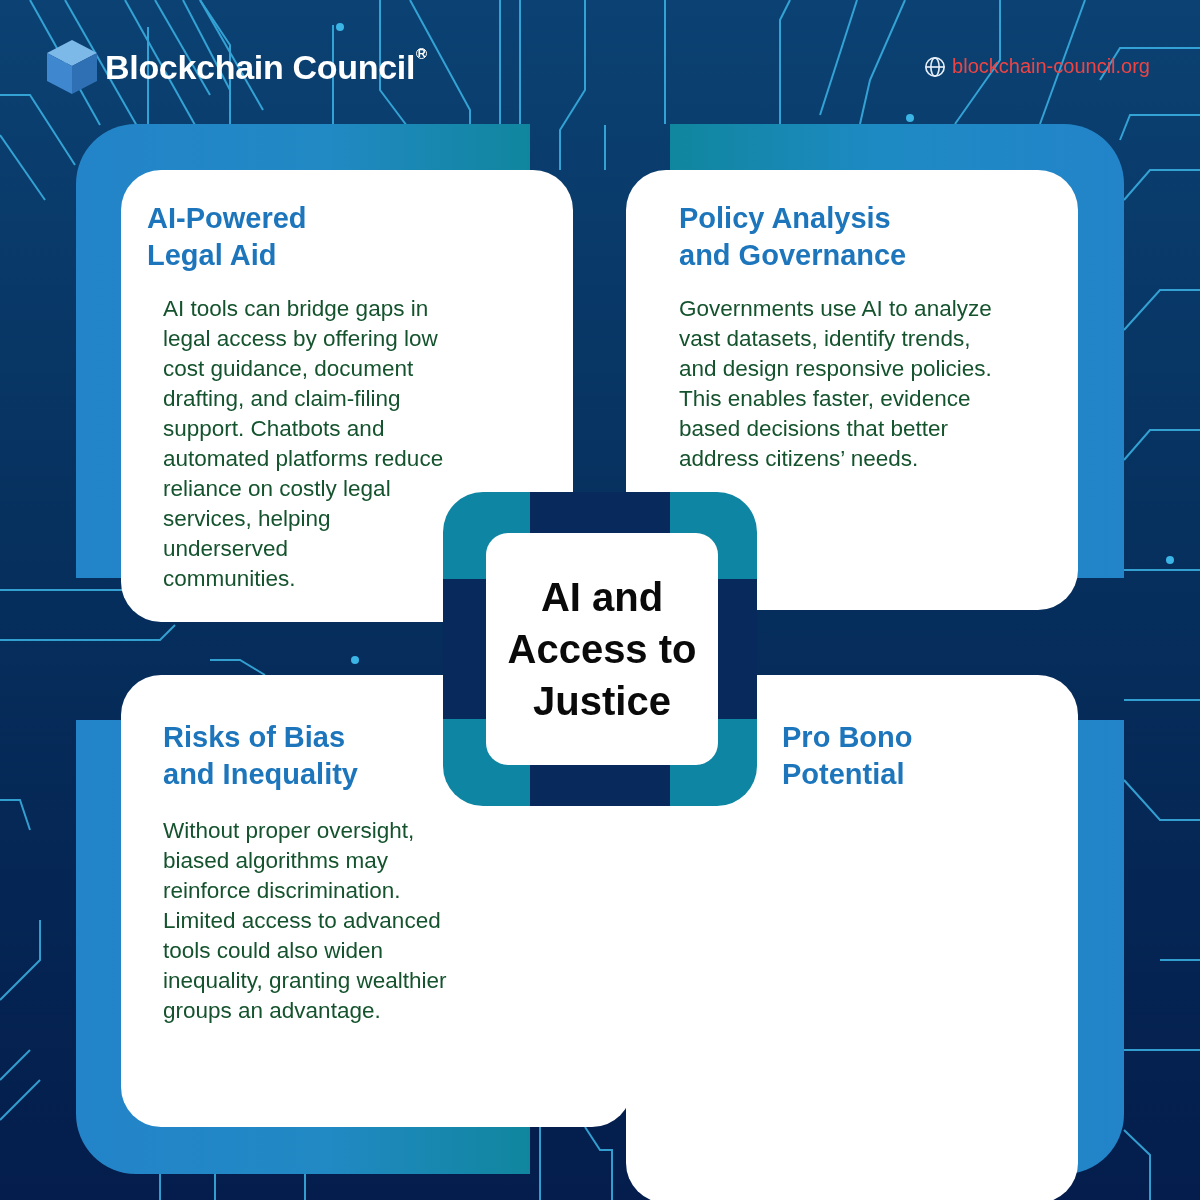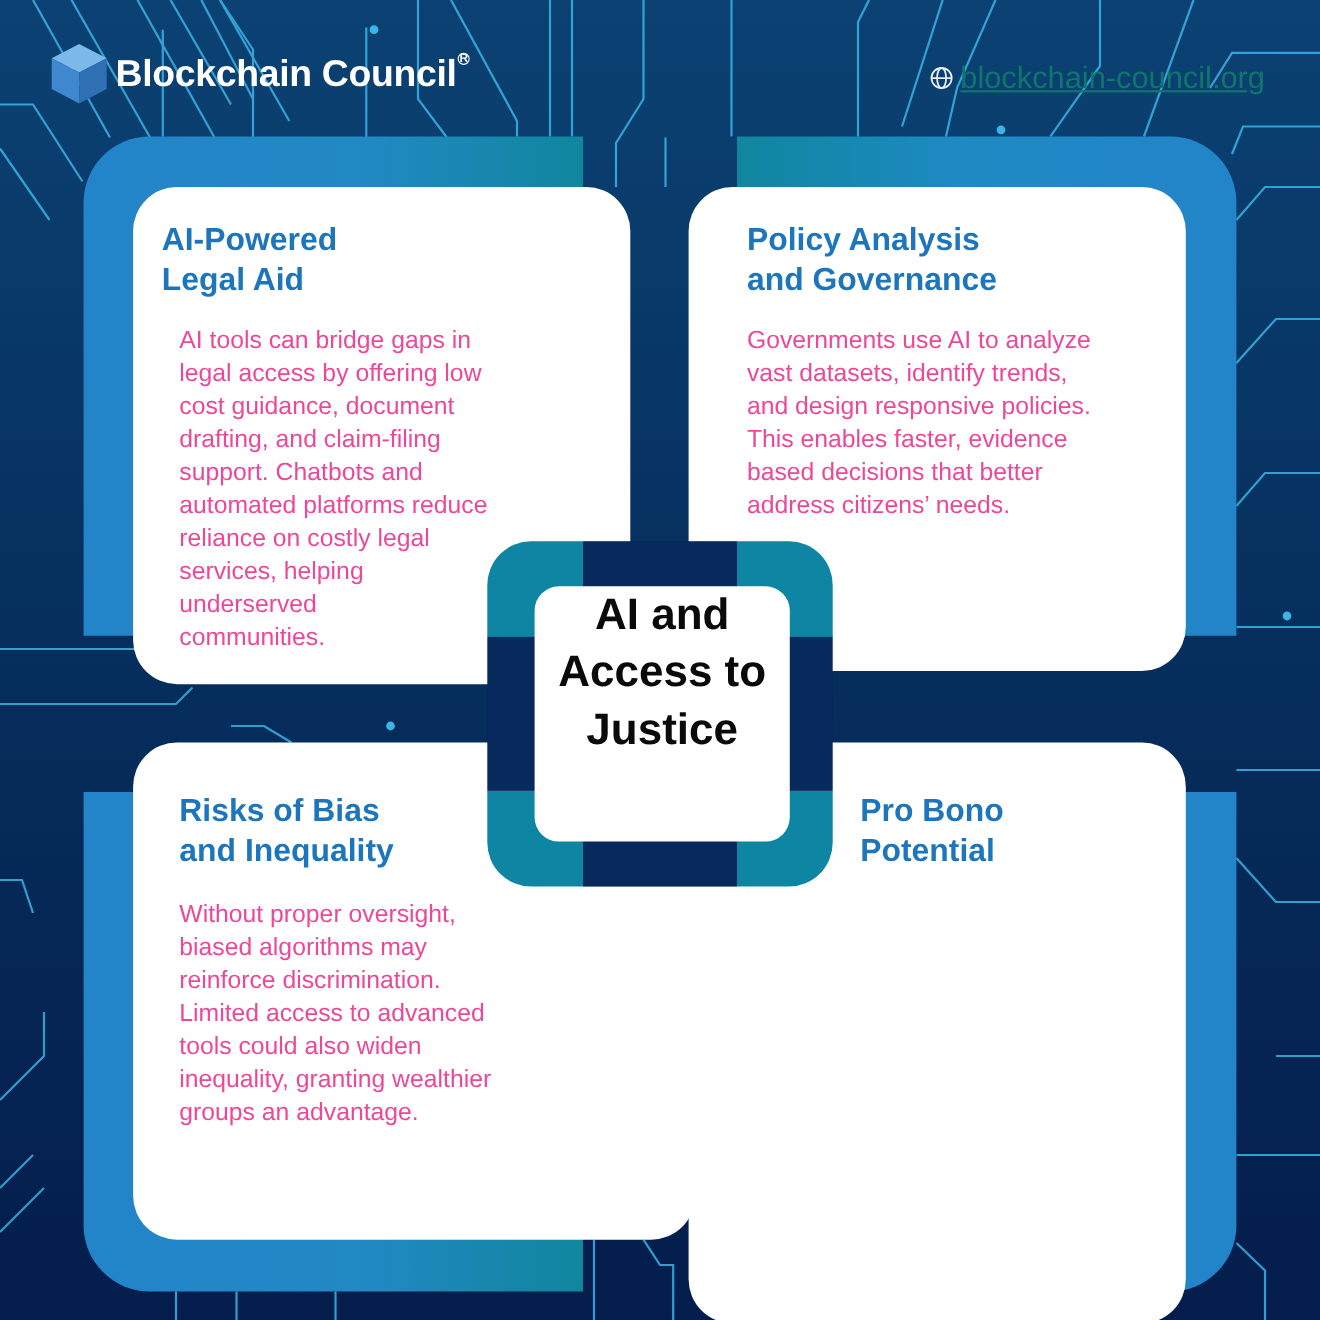--- a/index.html
+++ b/index.html
@@ -9,21 +9,21 @@
       font-family: "Liberation Sans", "DejaVu Sans", sans-serif;
       background: linear-gradient(180deg, #0b4273 0%, #06305e 45%, #041d4c 100%);
     }
     .bg-svg { position: absolute; left: 0; top: 0; width: 1200px; height: 1200px; z-index: 0; }
 
     
     .logo { position: absolute; left: 45px; top: 38px; display: flex; align-items: center; z-index: 5; }
     .logo-cube { width: 54px; height: 58px; }
     .logo-text { color: #ffffff; font-size: 34px; font-weight: 700; margin-left: 6px; letter-spacing: -0.3px; position: relative; top: 0; }
     .logo-reg { color: #ffffff; font-size: 11px; position: relative; top: -14px; margin-left: 1px; border: 1.2px solid #fff; border-radius: 50%; width: 11px; height: 11px; line-height: 9px; text-align: center; font-weight: 700; display: inline-block; }
-    .site { position: absolute; right: 50px; top: 55px; display: flex; align-items: center; z-index: 5; color: #0f766e; font-size: 28px; text-decoration: underline; }
+    .site { position: absolute; right: 50px; top: 55px; display: flex; align-items: center; z-index: 5; color: #ef4444; font-size: 20px; }
     .site svg { width: 22px; height: 22px; margin-right: 6px; }
 
     
     .frame { position: absolute; z-index: 1; }
     .frame-tl { left: 76px; top: 124px; width: 454px; height: 454px; border-radius: 60px 0 0 0;
       background: linear-gradient(90deg, #2384c9 0%, #2189c4 55%, #10869e 100%); }
     .frame-tr { left: 670px; top: 124px; width: 454px; height: 454px; border-radius: 0 60px 0 0;
       background: linear-gradient(90deg, #10869e 0%, #1d8ac3 45%, #2384c9 100%); }
     .frame-bl { left: 76px; top: 720px; width: 454px; height: 454px; border-radius: 0 0 0 60px;
       background: linear-gradient(90deg, #2384c9 0%, #2189c4 55%, #10869e 100%); }
@@ -31,21 +31,21 @@
       background: linear-gradient(90deg, #10869e 0%, #1d8ac3 45%, #2384c9 100%); }
 
     
     .card { position: absolute; background: #ffffff; z-index: 2; border-radius: 40px; }
     .card-tl { left: 121px; top: 170px; width: 452px; height: 452px; }
     .card-tr { left: 626px; top: 170px; width: 452px; height: 440px; }
     .card-bl { left: 121px; top: 675px; width: 511px; height: 452px; }
     .card-br { left: 626px; top: 675px; width: 452px; height: 528px; }
 
     .card-title { position: absolute; color: #1d76bc; font-size: 29px; font-weight: 700; line-height: 37px; white-space: pre-line; }
-    .card-body { position: absolute; color: #ec4899; font-size: 22.5px; line-height: 30px; white-space: pre-line; }
+    .card-body { position: absolute; color: #14532d; font-size: 22.5px; line-height: 30px; white-space: pre-line; }
 
     .card-tl .card-title { left: 26px; top: 30px; }
     .card-tl .card-body { left: 42px; top: 124px; }
     .card-tr .card-title { left: 53px; top: 30px; }
     .card-tr .card-body { left: 53px; top: 124px; }
     .card-bl .card-title { left: 42px; top: 44px; }
     .card-bl .card-body { left: 42px; top: 141px; }
     .card-br .card-title { left: 156px; top: 44px; }
     .card-br .card-body { left: 53px; top: 141px; }
 
@@ -56,21 +56,21 @@
     .cf-tr { right: 0; top: 0; width: 87px; height: 87px; border-radius: 0 40px 0 0; }
     .cf-bl { left: 0; bottom: 0; width: 87px; height: 87px; border-radius: 0 0 0 40px; }
     .cf-br { right: 0; bottom: 0; width: 87px; height: 87px; border-radius: 0 0 40px 0; }
     .cf-mid { position: absolute; background: #07295c; }
     .cf-top { left: 87px; top: 0; width: 140px; height: 45px; }
     .cf-bottom { left: 87px; bottom: 0; width: 140px; height: 45px; }
     .cf-left { left: 0; top: 87px; width: 45px; height: 140px; }
     .cf-right { right: 0; top: 87px; width: 45px; height: 140px; }
 
     .center-box { position: absolute; left: 486px; top: 533px; width: 232px; height: 232px; background: #ffffff; border-radius: 22px; z-index: 4;
-      display: flex; justify-content: center; text-align: center; }
+      display: flex; align-items: center; justify-content: center; text-align: center; }
     .center-title { color: #0a0a0a; font-size: 40px; font-weight: 700; line-height: 52px; white-space: pre-line; }
   </style>
 </head>
 <body>
 
 <svg class="bg-svg" viewBox="0 0 1200 1200">
   <g fill="none" stroke="#3bb4e6" stroke-width="2" opacity="0.85">
     <path d="M30 0 L100 125"></path>
     <path d="M65 0 L145 140"></path>
     <path d="M125 0 L195 125"></path>

